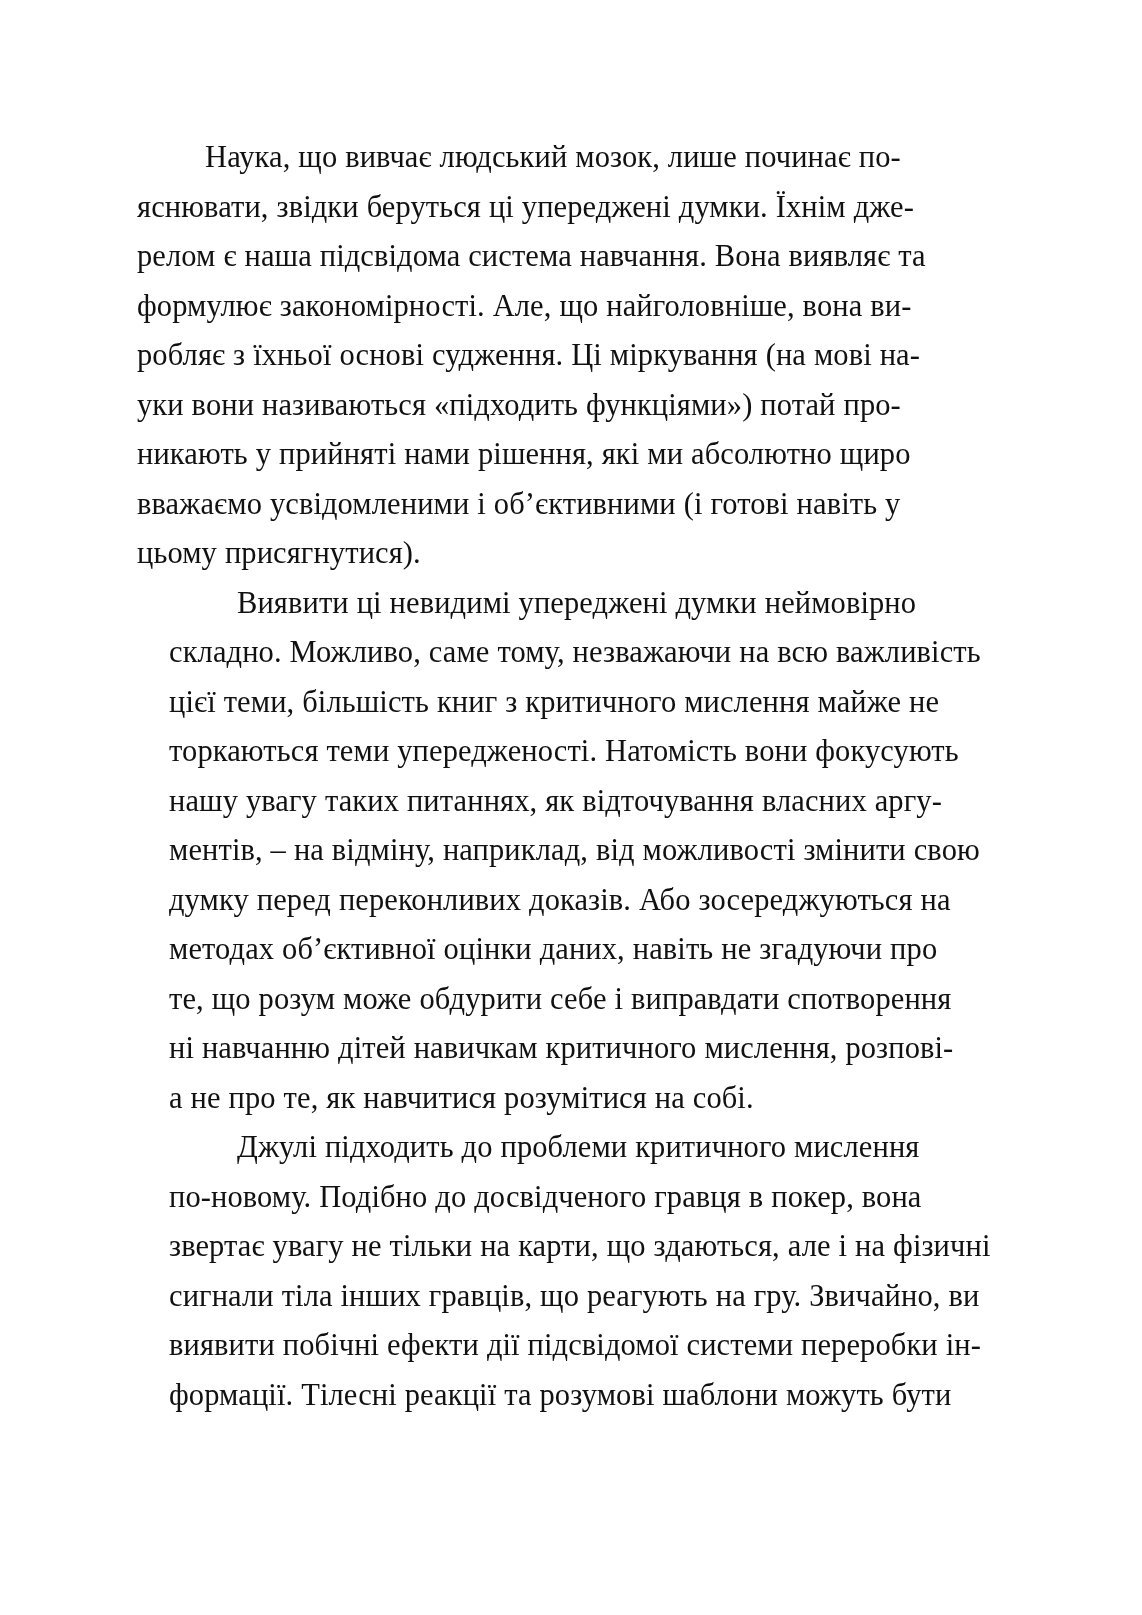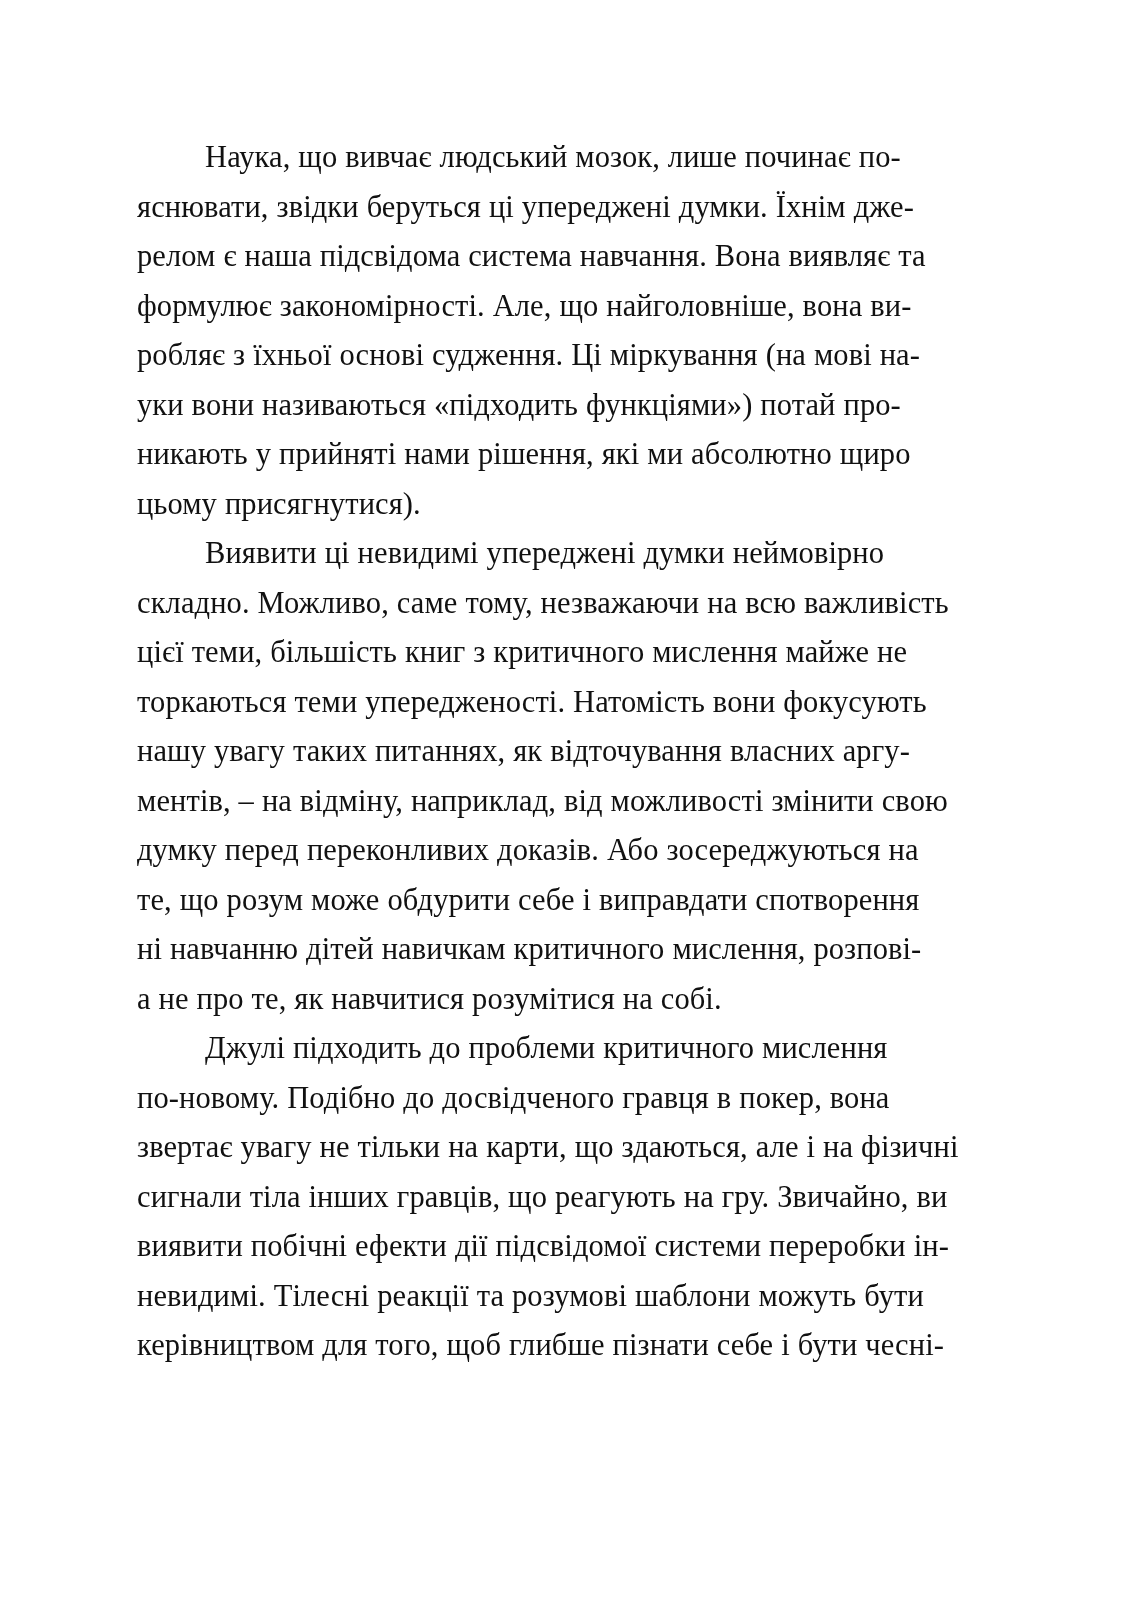--- a/index.html
+++ b/index.html
@@ -51,20 +51,21 @@
     height: 0;
   }
   .para .ln.last::after {
     display: none;
   }
   .para .ln.indent {
     text-indent: 68px;
   }
   .para + .para {
     margin-top: 0;
+    margin-left: 32px;
   }
   .line-inner {
     display: inline;
   }
   .folio {
     position: absolute;
     left: 0;
     right: 0;
     top: 1478px;
     text-align: center;
@@ -82,41 +83,43 @@
   <div class="text-block">
 
     <p class="para">
         <span class="ln indent"><span class="line-inner">Наука, що вивчає людський мозок, лише починає по-</span></span>
         <span class="ln"><span class="line-inner">яснювати, звідки беруться ці упереджені думки. Їхнім дже-</span></span>
         <span class="ln"><span class="line-inner">релом є наша підсвідома система навчання. Вона виявляє та</span></span>
         <span class="ln"><span class="line-inner">формулює закономірності. Але, що найголовніше, вона ви-</span></span>
         <span class="ln"><span class="line-inner">робляє з їхньої основі судження. Ці міркування (на мові на-</span></span>
         <span class="ln"><span class="line-inner">уки вони називаються «підходить функціями») потай про-</span></span>
         <span class="ln"><span class="line-inner">никають у прийняті нами рішення, які ми абсолютно щиро</span></span>
+        <span class="ln"><span class="line-inner">вважаємо усвідомленими і об’єктивними (і готові навіть у</span></span>
         <span class="ln last"><span class="line-inner">цьому присягнутися).</span></span>
       </p>
     <p class="para">
         <span class="ln indent"><span class="line-inner">Виявити ці невидимі упереджені думки неймовірно</span></span>
         <span class="ln"><span class="line-inner">складно. Можливо, саме тому, незважаючи на всю важливість</span></span>
         <span class="ln"><span class="line-inner">цієї теми, більшість книг з критичного мислення майже не</span></span>
         <span class="ln"><span class="line-inner">торкаються теми упередженості. Натомість вони фокусують</span></span>
         <span class="ln"><span class="line-inner">нашу увагу таких питаннях, як відточування власних аргу-</span></span>
         <span class="ln"><span class="line-inner">ментів, – на відміну, наприклад, від можливості змінити свою</span></span>
         <span class="ln"><span class="line-inner">думку перед переконливих доказів. Або зосереджуються на</span></span>
+        <span class="ln"><span class="line-inner">методах об’єктивної оцінки даних, навіть не згадуючи про</span></span>
         <span class="ln"><span class="line-inner">те, що розум може обдурити себе і виправдати спотворення</span></span>
         <span class="ln"><span class="line-inner">ні навчанню дітей навичкам критичного мислення, розпові-</span></span>
         <span class="ln last"><span class="line-inner">а не про те, як навчитися розумітися на собі.</span></span>
       </p>
     <p class="para">
         <span class="ln indent"><span class="line-inner">Джулі підходить до проблеми критичного мислення</span></span>
         <span class="ln"><span class="line-inner">по-новому. Подібно до досвідченого гравця в покер, вона</span></span>
         <span class="ln"><span class="line-inner">звертає увагу не тільки на карти, що здаються, але і на фізичні</span></span>
         <span class="ln"><span class="line-inner">сигнали тіла інших гравців, що реагують на гру. Звичайно, ви</span></span>
         <span class="ln"><span class="line-inner">виявити побічні ефекти дії підсвідомої системи переробки ін-</span></span>
-        <span class="ln"><span class="line-inner">невидимі. Тілесні реакції та розумові шаблони можуть бути</span></span>
+        <span class="ln"><span class="line-inner">формації. Тілесні реакції та розумові шаблони можуть бути</span></span>
         <span class="ln"><span class="line-inner">керівництвом для того, щоб глибше пізнати себе і бути чесні-</span></span>
       </p>
 
   </div>
 
   <div class="folio">6</div>
 
 </div>
 
 </body></html>

